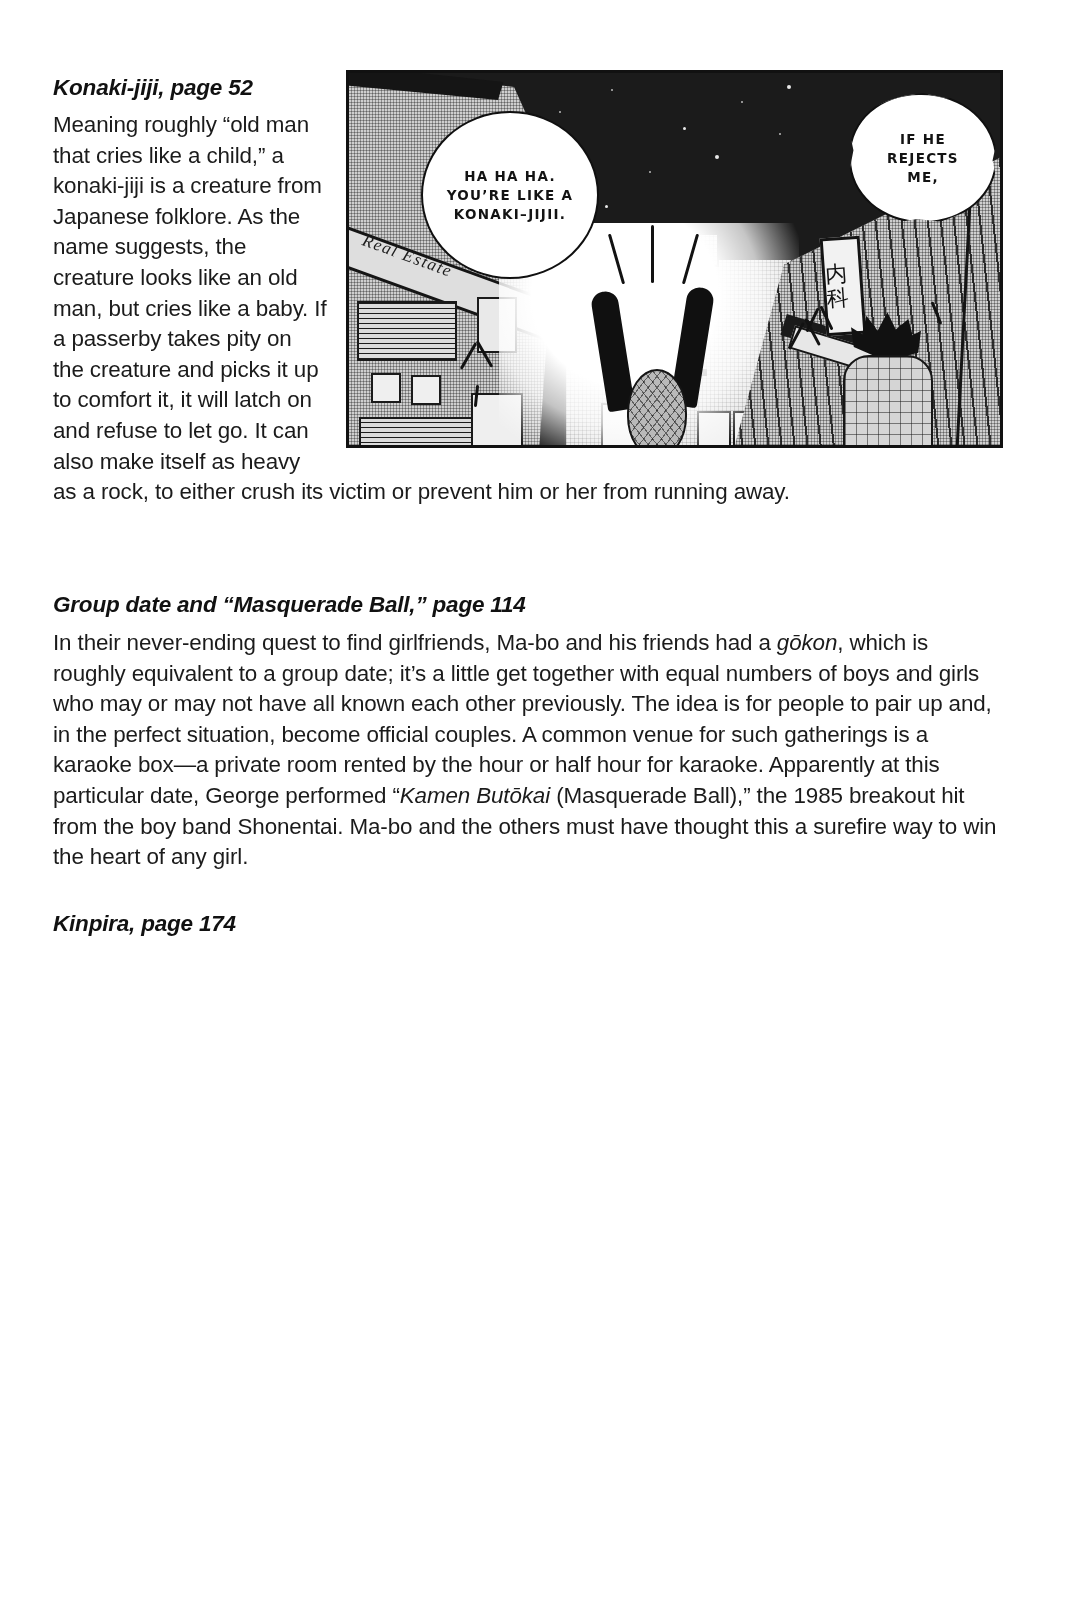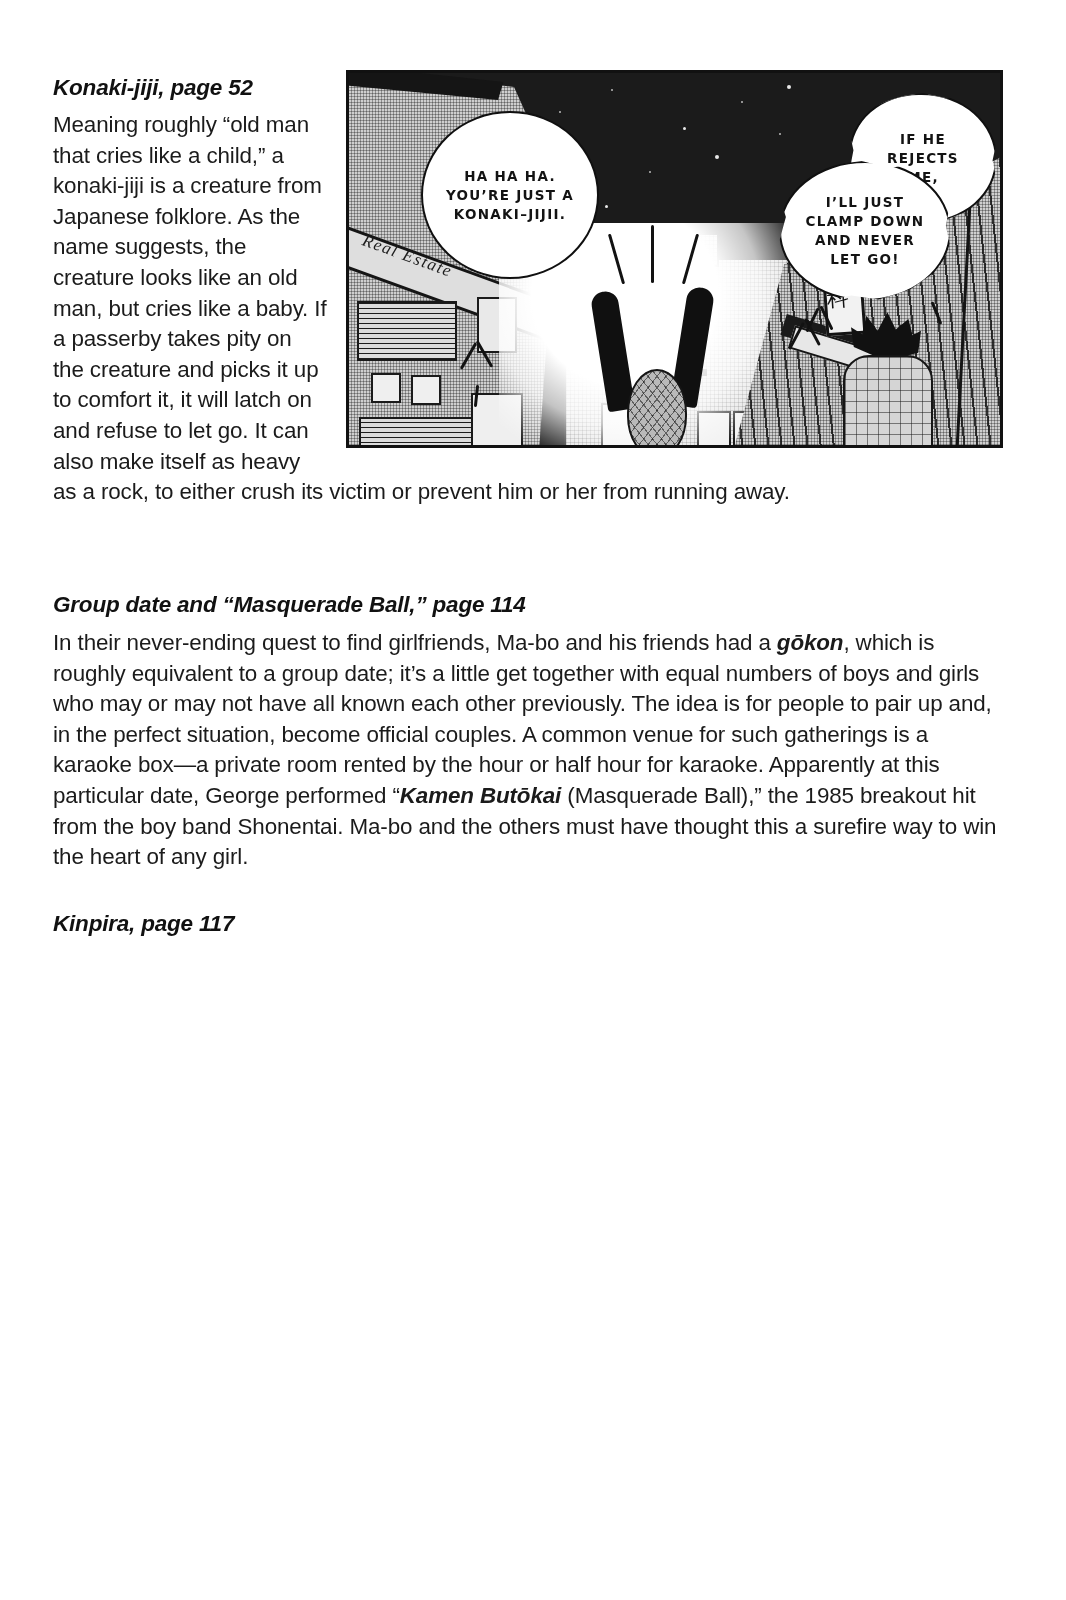--- a/index.html
+++ b/index.html
@@ -36,21 +36,21 @@
     margin: 0;
   }
   .body-text {
     font-family: "Liberation Sans", sans-serif;
     font-size: 22.4px;
     line-height: 30.6px;
     color: #1b1b1b;
     margin: 0;
     letter-spacing: -0.12px;
   }
-  .body-text i { font-style: italic; font-weight: bold; }
+  .body-text i { font-style: italic; }
 
   
   #section-konaki {
     position: absolute;
     left: 53px;
     top: 75px;
     width: 950px;
   }
   #konaki-figure {
     float: right;
@@ -452,47 +452,41 @@
           </div>
 
           <div class="sweat" style="position:absolute;left:446px;top:248px;height:30px;transform:rotate(28deg);"></div>
           <div class="sweat" style="position:absolute;left:462px;top:244px;height:30px;transform:rotate(-28deg);"></div>
           <div class="sweat" style="position:absolute;left:118px;top:268px;height:30px;transform:rotate(30deg);"></div>
           <div class="sweat" style="position:absolute;left:134px;top:266px;height:30px;transform:rotate(-30deg);"></div>
           <div class="sweat" style="position:absolute;left:126px;top:312px;height:22px;transform:rotate(6deg);"></div>
 
           <div class="balloon" id="balloon-haha">
             <span class="balloon-text">HA HA HA.
-YOU’RE JUST A
+YOU’RE LIKE A
 KONAKI–JIJII.</span>
           </div>
 
           <div class="thought" id="thought-reject">
             <span class="balloon-text">IF HE
 REJECTS
 ME,</span>
           </div>
 
-          <div class="thought" id="thought-clamp">
-            <span class="balloon-text">I’LL JUST
-CLAMP DOWN
-AND NEVER
-LET GO!</span>
-          </div>
 
         </div>
       </div>
     </div>
 
     <h2 class="note-heading" id="konaki-heading">Konaki-jiji, page 52</h2>
     <p class="body-text" id="konaki-body">Meaning roughly “old man that cries like a child,” a konaki-jiji is a creature from Japanese folklore. As the name suggests, the creature looks like an old man, but cries like a baby. If a passerby takes pity on the creature and picks it up to comfort it, it will latch on and refuse to let go. It can also make itself as heavy as a rock, to either crush its victim or prevent him or her from running away.</p>
   </div>
 
   <div id="section-gokon">
     <h2 class="note-heading" id="gokon-heading">Group date and “Masquerade Ball,” page 114</h2>
     <p class="body-text"><span>In their never-ending quest to find girlfriends, Ma-bo and his friends had a </span><i>gōkon</i><span>, which is roughly equivalent to a group date; it’s a little get together with equal numbers of boys and girls who may or may not have all known each other previously. The idea is for people to pair up and, in the perfect situation, become official couples. A common venue for such gatherings is a karaoke box—a private room rented by the hour or half hour for karaoke. Apparently at this particular date, George performed “</span><i>Kamen Butōkai</i><span> (Masquerade Ball),” the 1985 breakout hit from the boy band Shonentai. Ma-bo and the others must have thought this a surefire way to win the heart of any girl.</span></p>
   </div>
 
   <div id="section-kinpira">
-    <h2 class="note-heading" id="kinpira-heading">Kinpira, page 117</h2>
+    <h2 class="note-heading" id="kinpira-heading">Kinpira, page 174</h2>
   </div>
 
 </div>
 
 </body></html>

